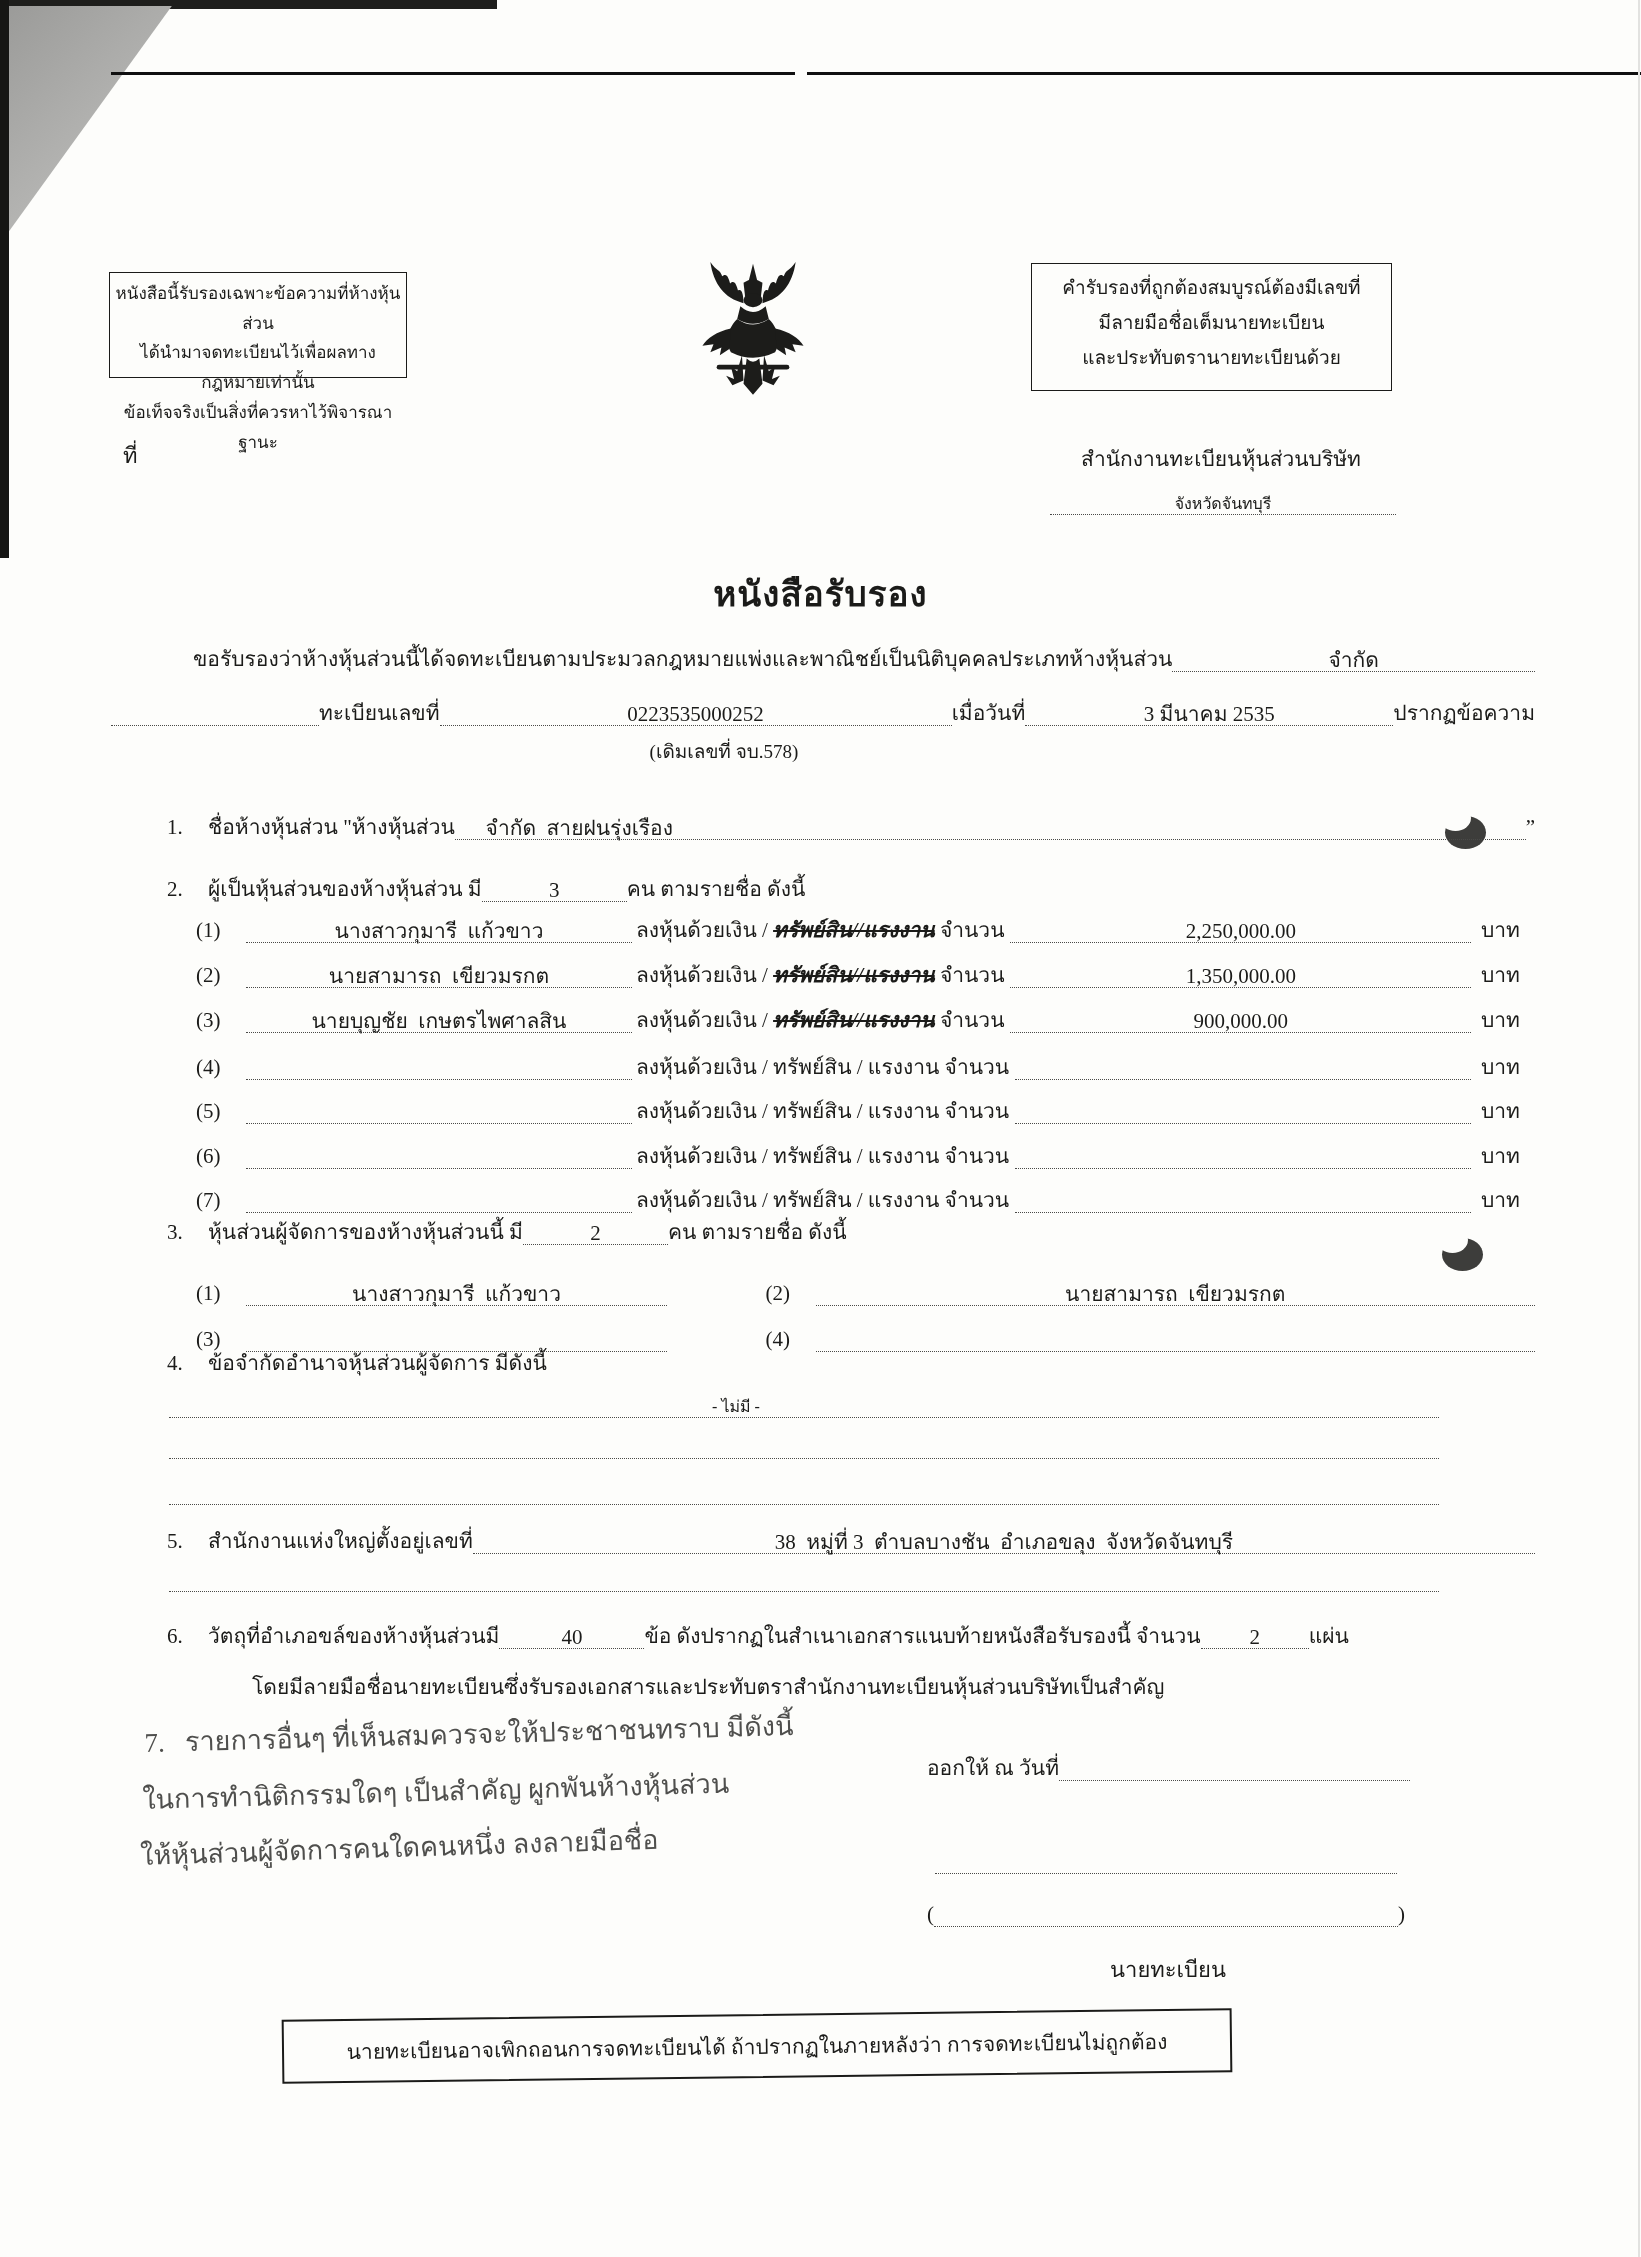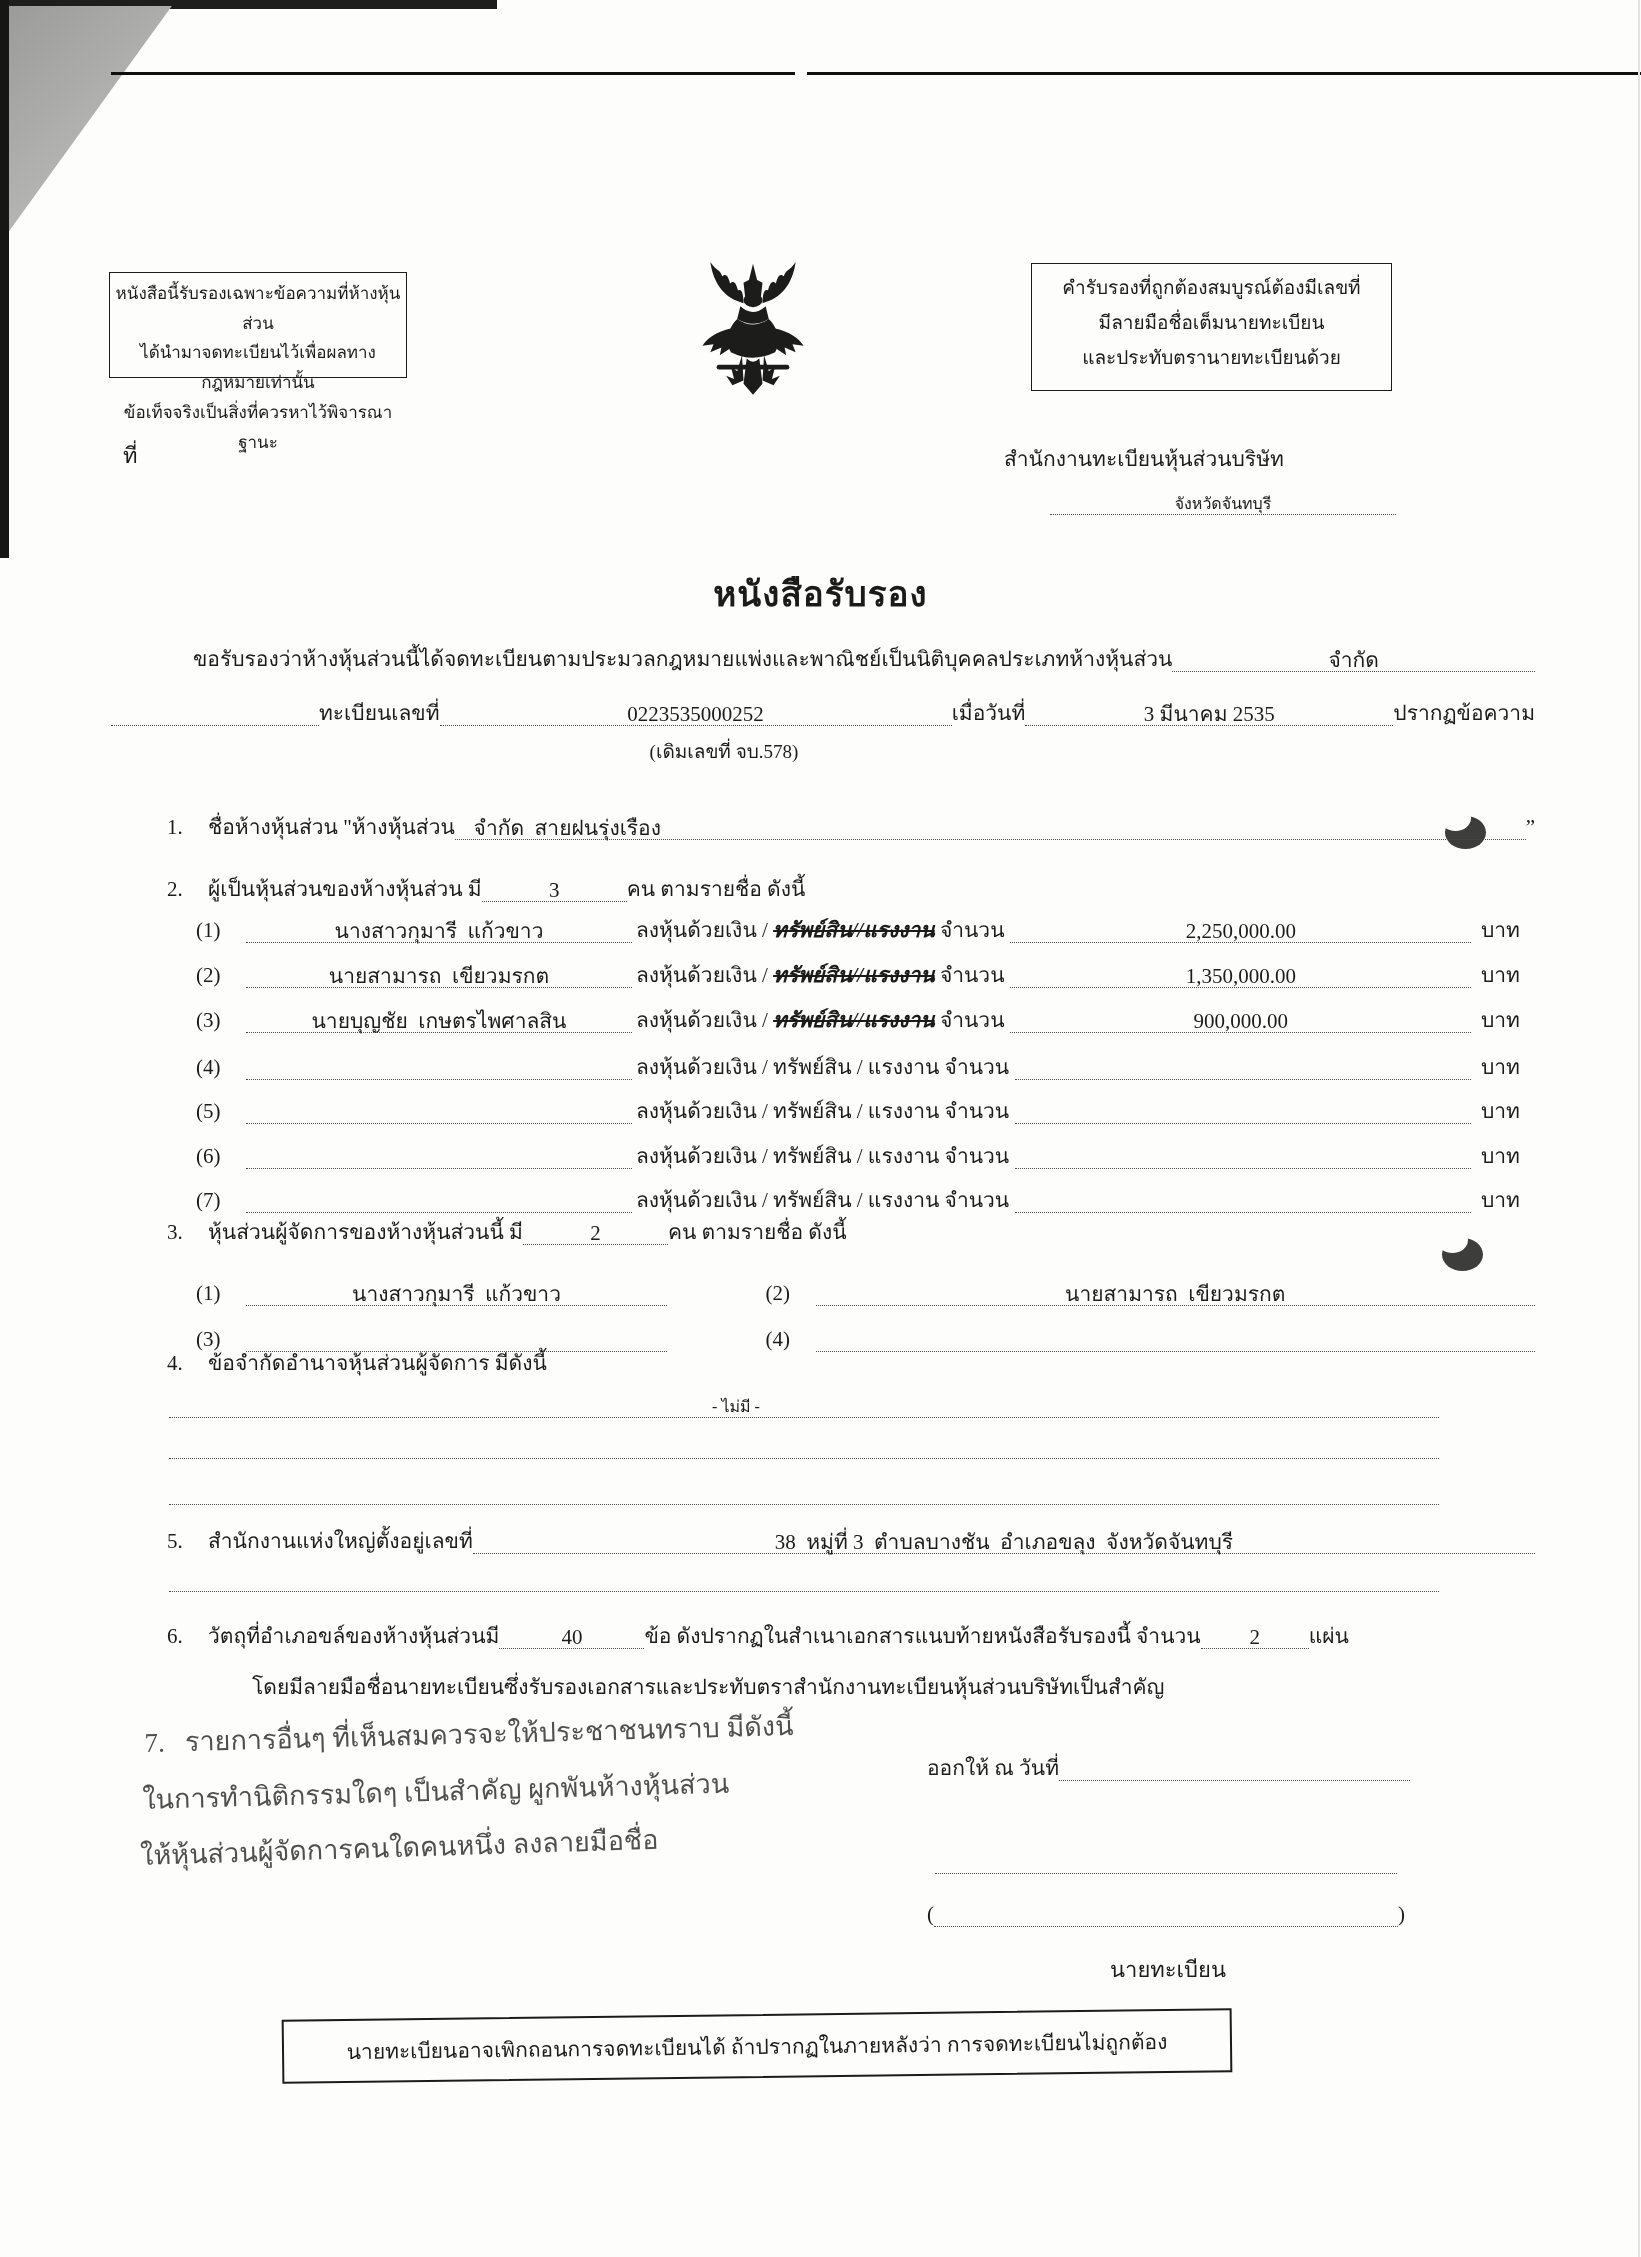--- a/index.html
+++ b/index.html
@@ -21,21 +21,21 @@
   .art-rightedge{left:1638px;top:0;width:1.9px;height:2257px;background:#e2e2e0;}
   .crescent{width:41px;height:33px;}
   .crescent::before{content:"";position:absolute;inset:0;background:#3d3d3b;border-radius:50%;}
   .crescent::after{content:"";position:absolute;left:-4.8px;top:-10.6px;width:31px;height:26px;background:#fdfdfb;border-radius:50%;}
   
   .notice-box{border:1.9px solid #1b1b19;text-align:center;background:#fdfdfb;}
   .left-box{left:109px;top:272px;width:296px;height:98px;font-size:17px;line-height:1.75;padding-top:5.8px;}
   .right-box{left:1031px;top:263px;width:359px;height:120px;font-size:19px;line-height:1.85;padding-top:5.8px;}
   
   .doc-no{left:123px;top:438px;font-size:22px;}
-  .office1{left:1004px;top:442px;width:434px;font-size:21px;}
+  .office1{left:1004px;top:442px;width:434px;text-align:center;font-size:21px;}
   .office2{left:1050px;top:479px;width:346px;height:35px;}
   .title{left:0;top:566px;width:1641px;text-align:center;font-size:35px;font-weight:700;letter-spacing:1px;}
   
   .row{display:flex;align-items:flex-end;font-size:21px;line-height:1.25;}
   .lbl{white-space:nowrap;}
   .num{white-space:nowrap;}
   .fill{border-bottom:1.9px dotted #4a4a48;display:flex;justify-content:center;align-items:flex-end;min-height:9.7px;}
   .fill .val{white-space:pre;transform:translateY(1.9px);padding:0 5.8px;text-align:center;}
   .fill.grow{flex:1;}
   .blank-line{border-bottom:1.9px dotted #4a4a48;}
@@ -160,21 +160,21 @@
       <span class="val">3 มีนาคม 2535</span>
     </span>
     <span class="lbl">ปรากฏข้อความ</span>
   </div>
   <div class="abs oldno">(เดิมเลขที่ จบ.578)</div>
 
   <div class="abs row item-row it1">
     <span class="num">1.</span>
     <span class="lbl">ชื่อห้างหุ้นส่วน  "ห้างหุ้นส่วน</span>
     <span class="fill grow">
-      <span class="val" style="margin-right:auto;margin-left:13px;">จำกัด  สายฝนรุ่งเรือง</span>
+      <span class="val" style="margin-right:auto;margin-left:25px;">จำกัด  สายฝนรุ่งเรือง</span>
     </span>
     <span class="lbl">”</span>
   </div>
 
   <div class="abs row item-row it2h">
     <span class="num">2.</span>
     <span class="lbl">ผู้เป็นหุ้นส่วนของห้างหุ้นส่วน  มี</span>
     <span class="fill c-fill">
       <span class="val">3</span>
     </span>

